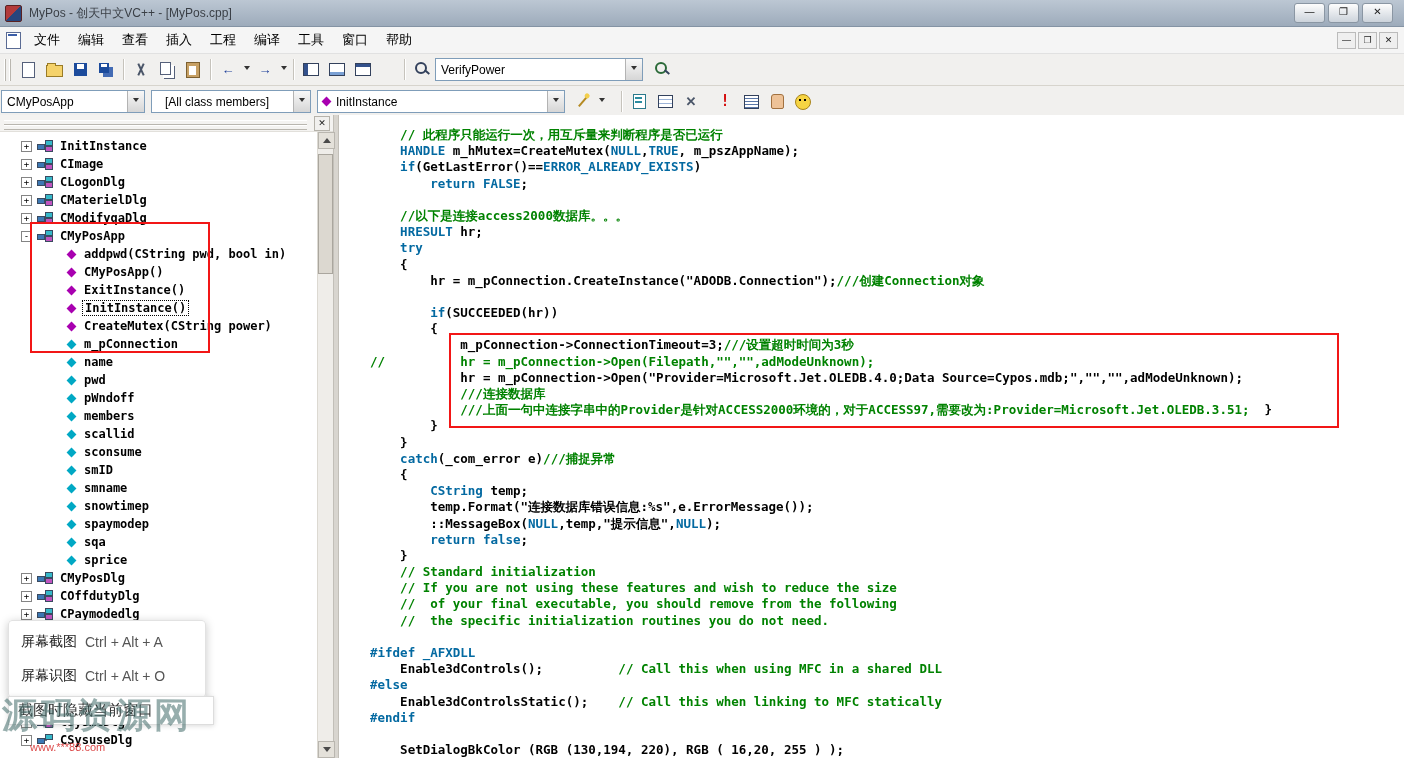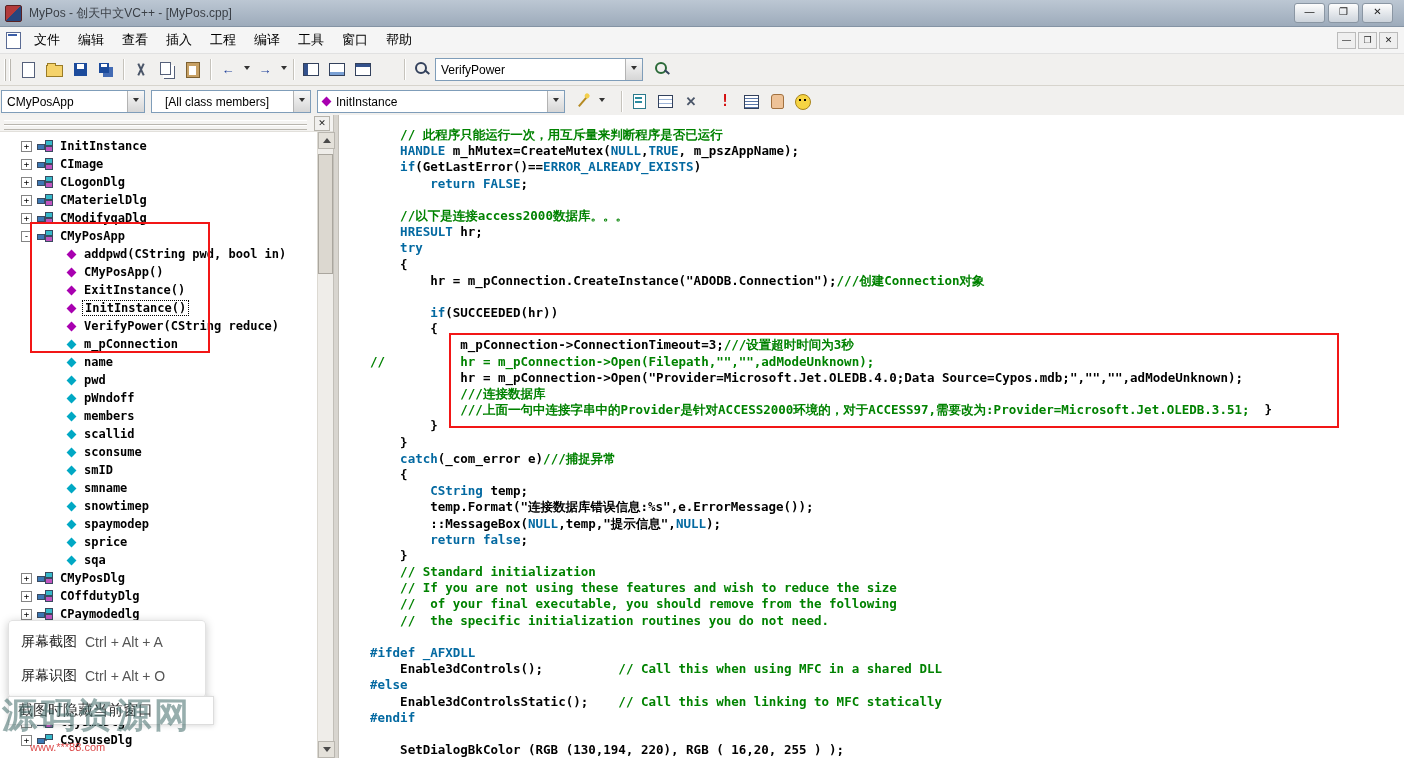--- a/index.html
+++ b/index.html
@@ -360,21 +360,21 @@
         <div class="row">
           <span class="dm method"></span>
           <span class="lbl">ExitInstance()</span>
         </div>
         <div class="row">
           <span class="dm method"></span>
           <span class="lbl focus">InitInstance()</span>
         </div>
         <div class="row">
           <span class="dm method"></span>
-          <span class="lbl">VerifyPower(CString reduce)</span>
+          <span class="lbl">CreateMutex(CString power)</span>
         </div>
         <div class="row">
           <span class="dm var"></span>
           <span class="lbl">m_pConnection</span>
         </div>
         <div class="row">
           <span class="dm var"></span>
           <span class="lbl">name</span>
         </div>
         <div class="row">
@@ -408,25 +408,25 @@
         <div class="row">
           <span class="dm var"></span>
           <span class="lbl">snowtimep</span>
         </div>
         <div class="row">
           <span class="dm var"></span>
           <span class="lbl">spaymodep</span>
         </div>
         <div class="row">
           <span class="dm var"></span>
+          <span class="lbl">sqa</span>
+        </div>
+        <div class="row">
+          <span class="dm var"></span>
           <span class="lbl">sprice</span>
-        </div>
-        <div class="row">
-          <span class="dm var"></span>
-          <span class="lbl">sqa</span>
         </div>
         <div class="row">
           <span class="plus">+</span>
           <span class="ci">
             <i class="a"></i>
             <i class="b"></i>
             <i class="c"></i>
           </span>
           <span class="lbl">CMyPosDlg</span>
         </div>

